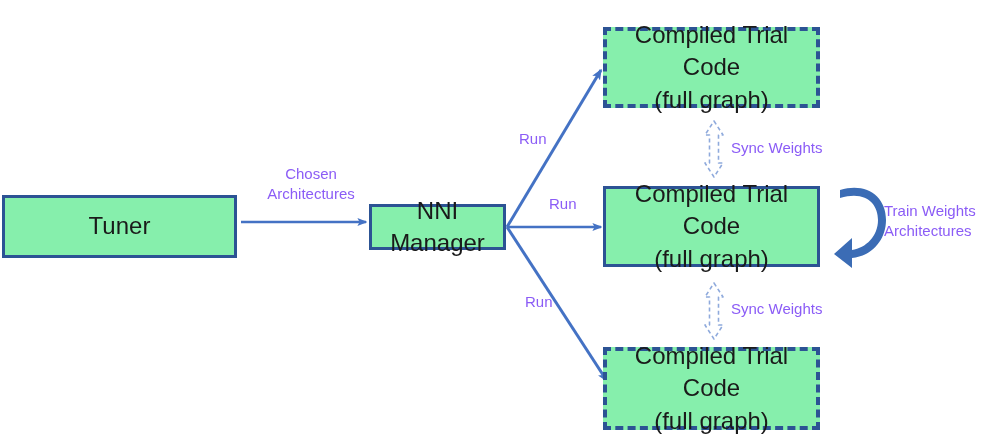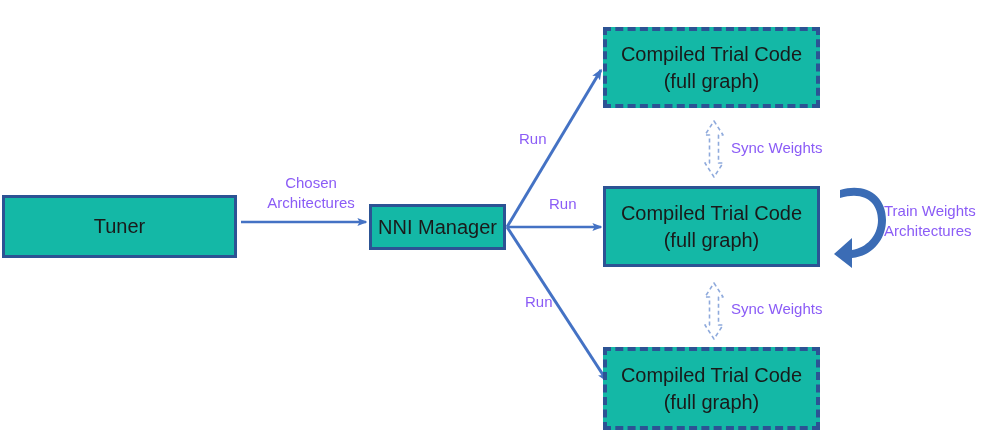--- a/index.html
+++ b/index.html
@@ -13,28 +13,28 @@
   #canvas {
     position: relative;
     width: 989px;
     height: 441px;
     background: #ffffff;
     overflow: hidden;
   }
   .node {
     position: absolute;
     box-sizing: border-box;
-    background: #14b8a6;
+    background: #86efac;
     border: 3px solid #2c5394;
     display: flex;
     align-items: center;
     justify-content: center;
     text-align: center;
     color: #1a1a1a;
-    font-size: 20px;
+    font-size: 24px;
     line-height: 1.35;
   }
   .node.dashed {
     border-style: dashed;
     border-width: 4px;
   }
   .node .label {
     display: block;
     width: 100%;
     padding: 0 4px;
@@ -142,21 +142,21 @@
     </span>
   </div>
 
   <div class="node dashed" style="left:603px; top:347px; width:217px; height:83px;">
     <span class="label">
       <span>Compiled Trial Code</span>
       <span class="l2">(full graph)</span>
     </span>
   </div>
 
-  <div class="edge-label multiline" style="left:246px; top:173px; width:130px;">
+  <div class="edge-label multiline" style="left:246px; top:164px; width:130px;">
     <span>Chosen</span><br>
     <span>Architectures</span>
   </div>
 
   <div class="edge-label" style="left:519px; top:129px;">
     <span>Run</span>
   </div>
 
   <div class="edge-label" style="left:549px; top:194px;">
     <span>Run</span>

